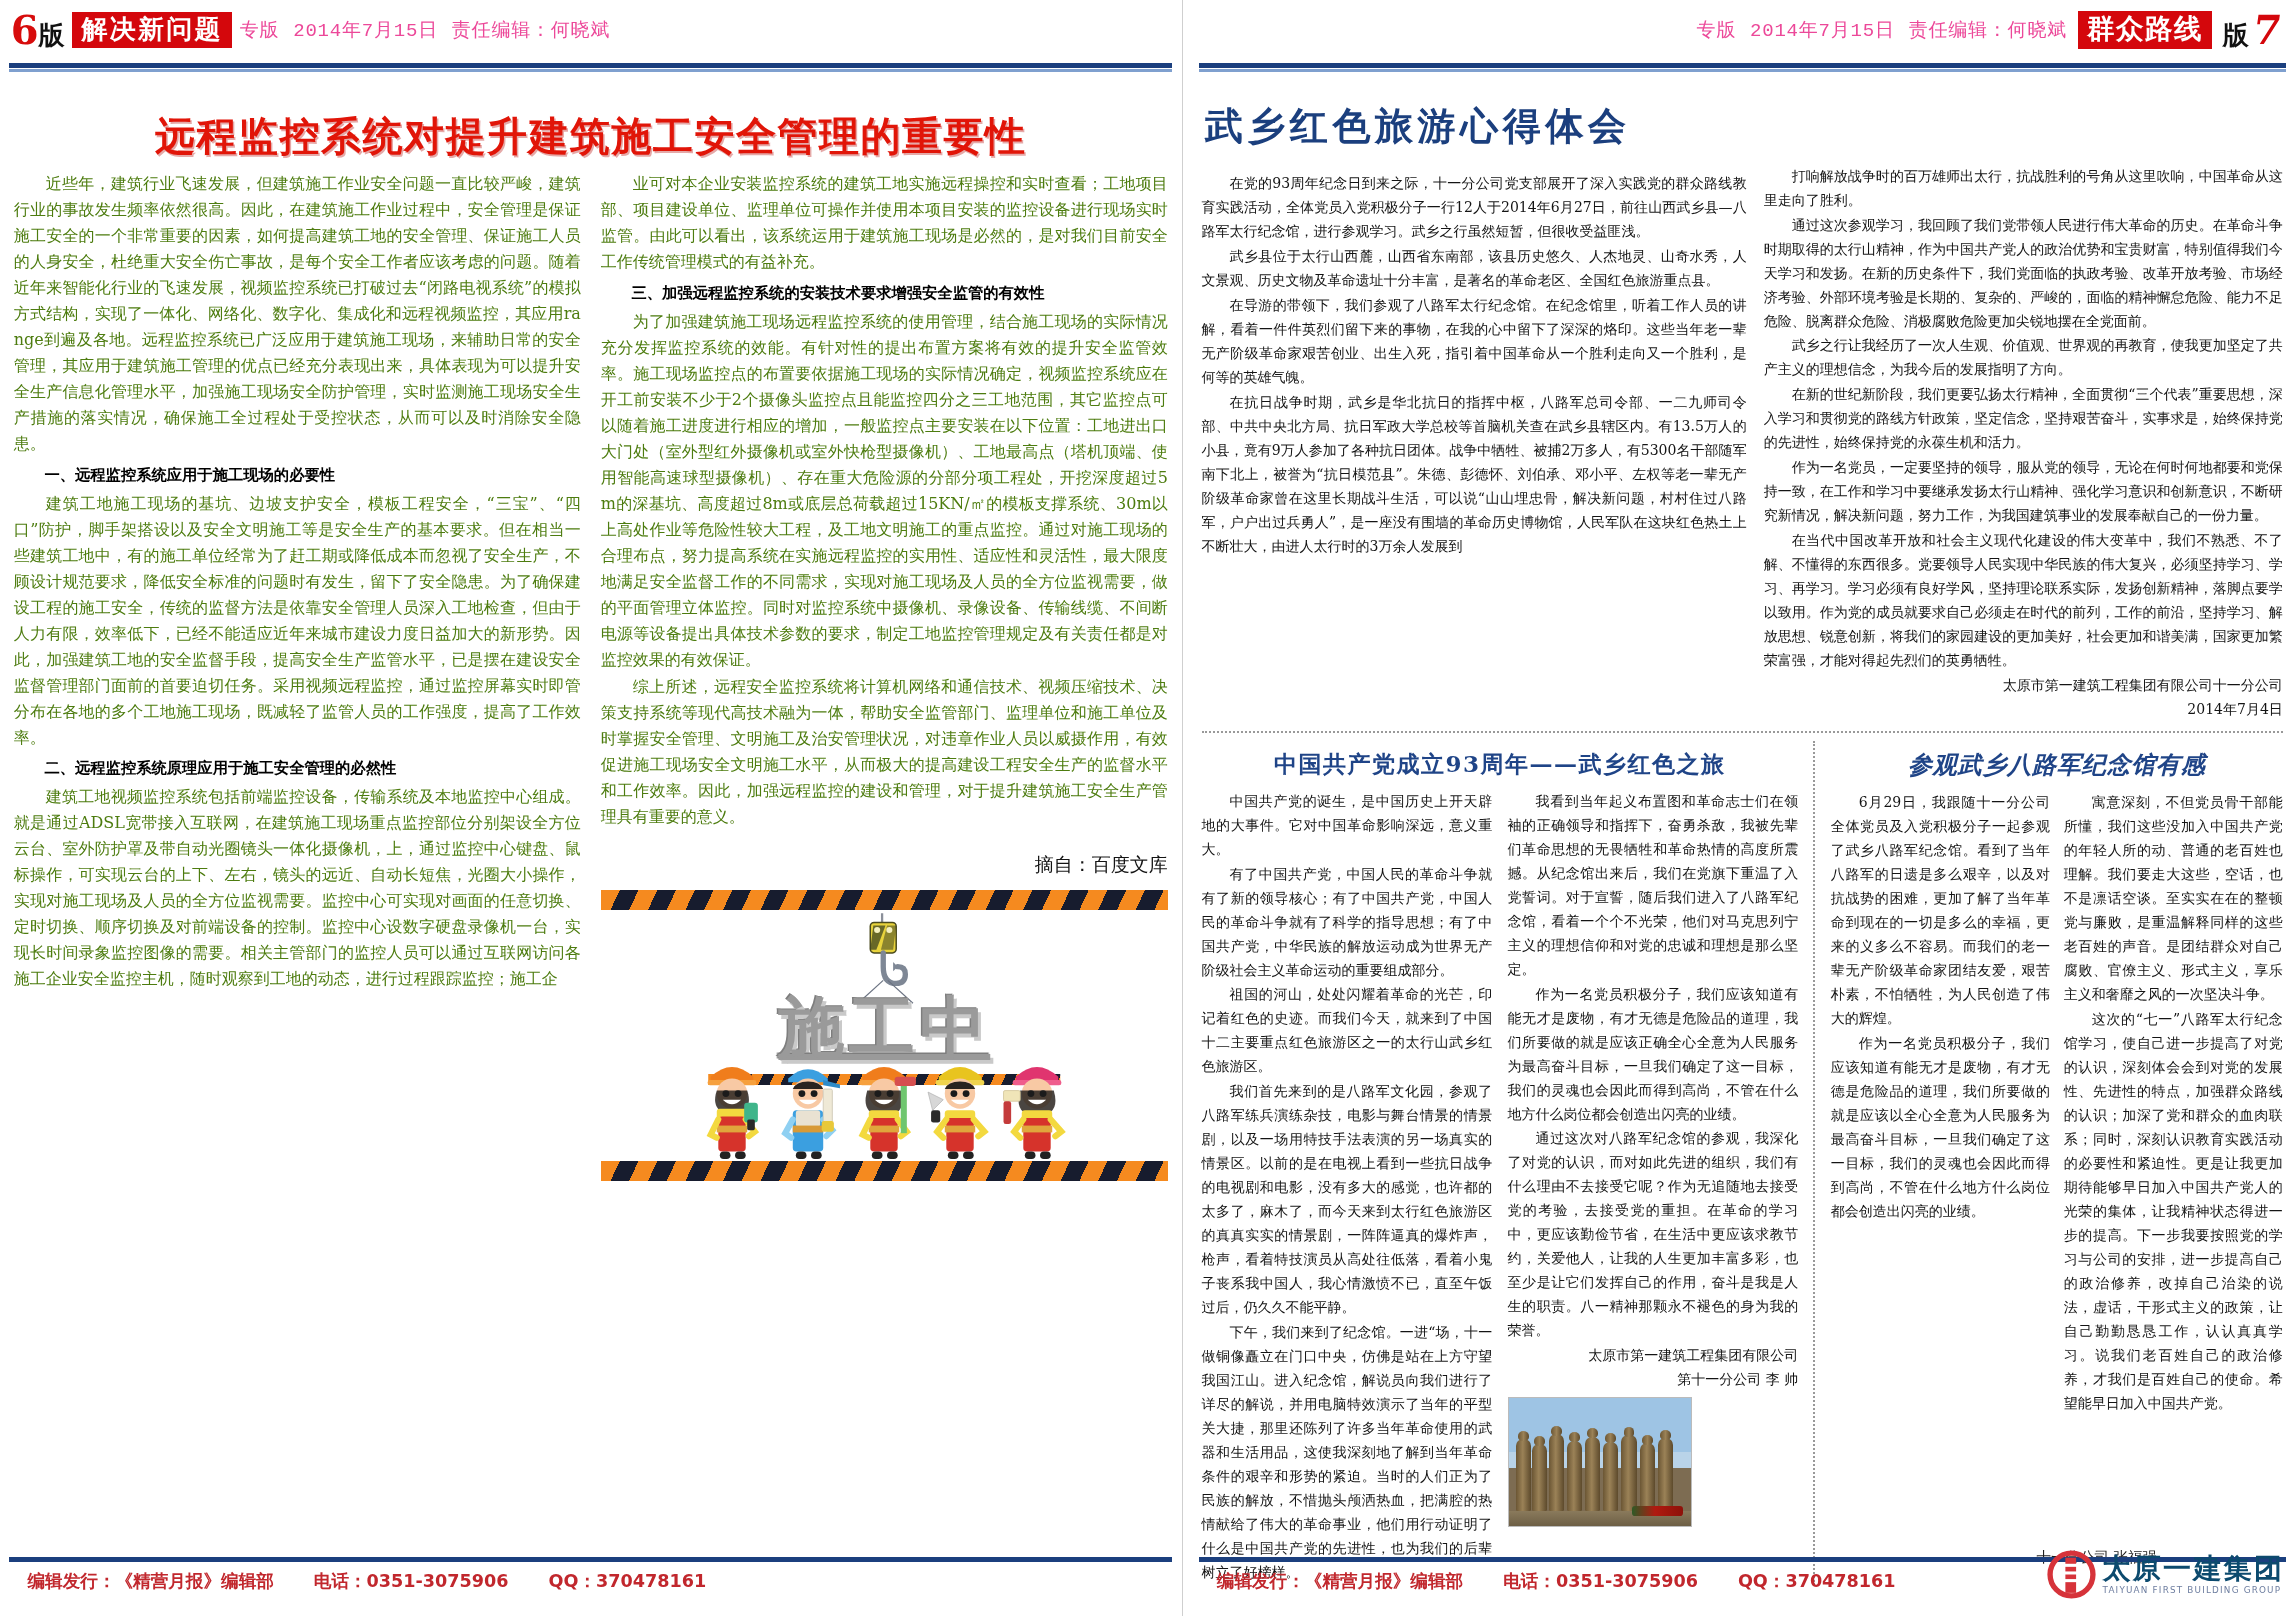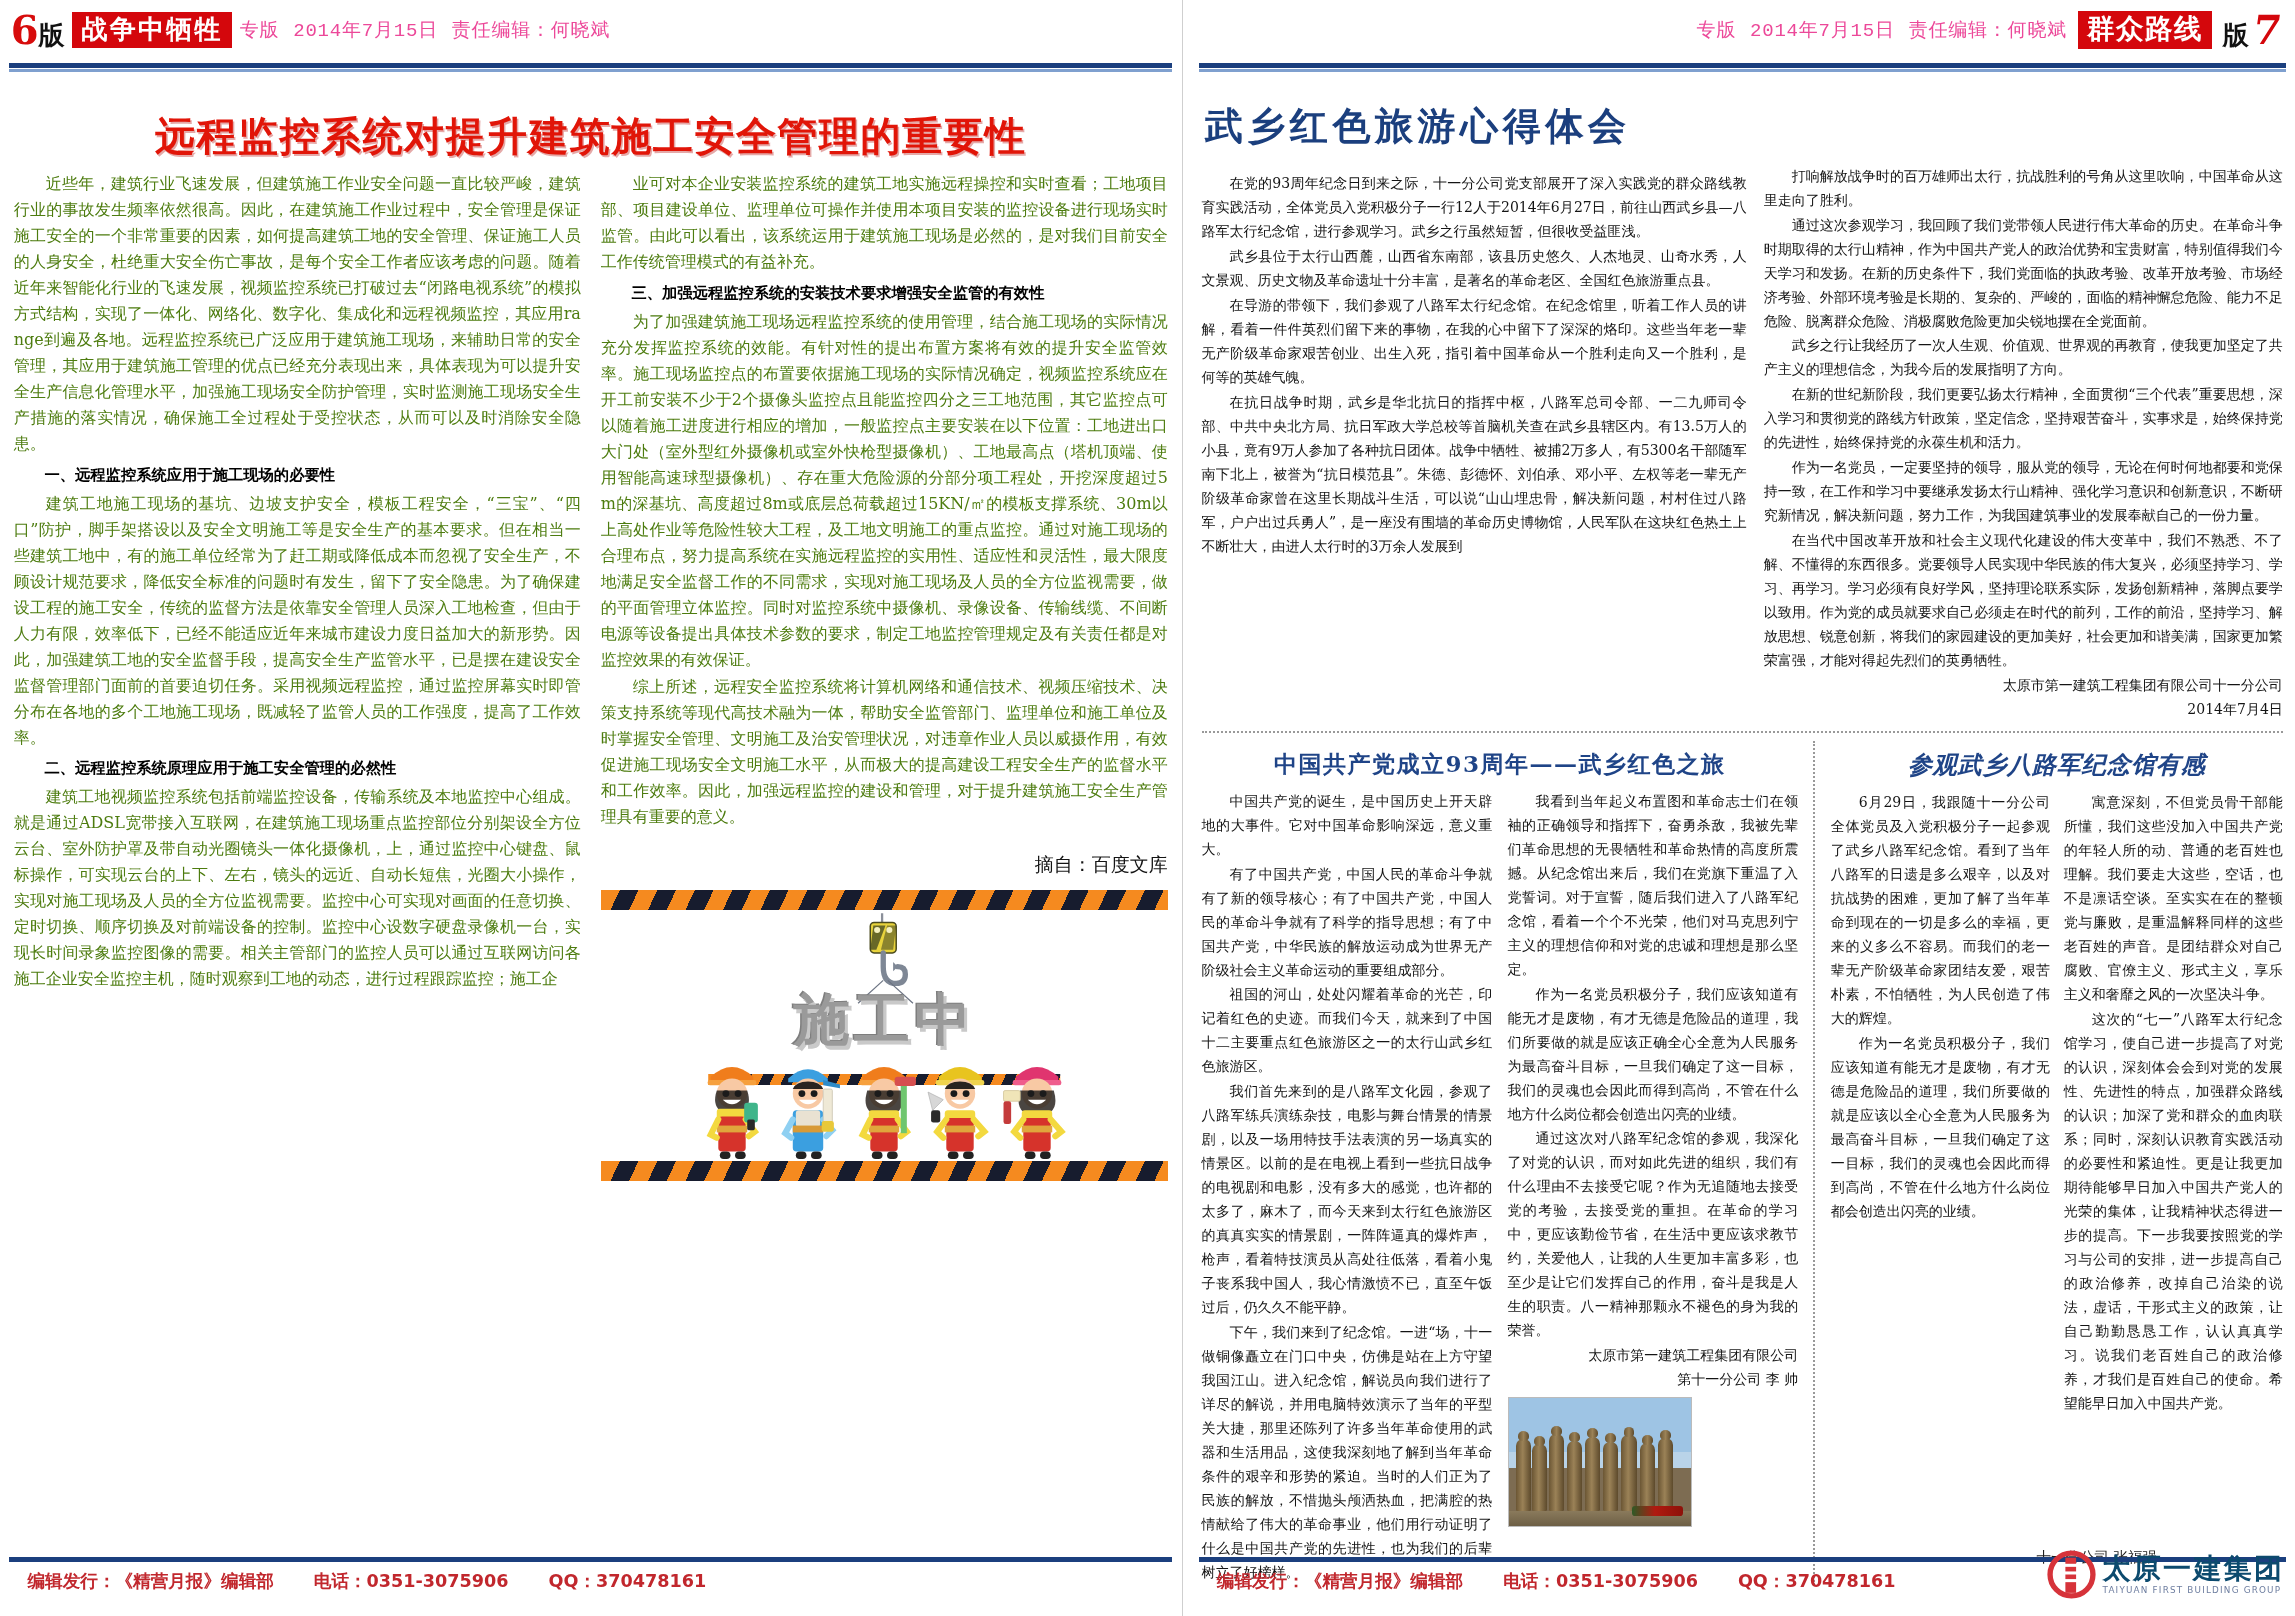--- a/index.html
+++ b/index.html
@@ -189,24 +189,25 @@
   }
   .hazard {
     height: 20px; width: 100%;
     background: repeating-linear-gradient(115deg,
       #f58a1f 0 17px, #f58a1f 17px, #171c2e 17px 34px);
   }
   .illus-stage { position: relative; height: 251px; }
   .crane-hook { position: absolute; left: 50%; top: 3.1px; transform: translateX(-50%); }
   .sign-word {
     position: absolute; top: 73px; left: 50%; transform: translateX(-50%);
-    font-size: 56px; font-weight: 900; letter-spacing: 4.6px; color: #9a9a9a;
+    font-size: 66px; font-weight: 900; letter-spacing: 4.6px; color: #9a9a9a;
     text-shadow: 3.1px 3.8px 0 #c9c9c9, -1.5px -1.5px 0 #7e7e7e;
     font-family: "DejaVu Sans", "Liberation Sans", sans-serif;
     white-space: nowrap;
+    text-decoration: underline;
   }
   .sign-bar {
     position: absolute; top: 164px; left: 50%; transform: translateX(-50%);
     width: 62%; height: 11.5px;
     background: repeating-linear-gradient(115deg,
       #f58a1f 0 10px, #f58a1f 10px, #171c2e 10px 20px);
   }
   .workers {
     position: absolute; bottom: 0; left: 0; width: 100%;
     display: flex; justify-content: center; align-items: flex-end; gap: 6.1px;
@@ -248,21 +249,21 @@
 
 <div class="spread">
 
   <div class="page page-left">
 
     <div class="masthead mh-left">
       <div class="pagenum-badge">
         <span class="pagenum-bracket">6</span>
         <span class="pagenum-han">版</span>
       </div>
-      <div class="section-tag">战争中牺牲</div>
+      <div class="section-tag">解决新问题</div>
       <div class="mh-meta">
         <span>专版</span>
         <span>2014年7月15日</span>
         <span>责任编辑：何晓斌</span>
       </div>
     </div>
     <div class="rule-blue"></div>
     <div class="rule-blue-thin"></div>
 
     <div class="headline-red">远程监控系统对提升建筑施工安全管理的重要性</div>

